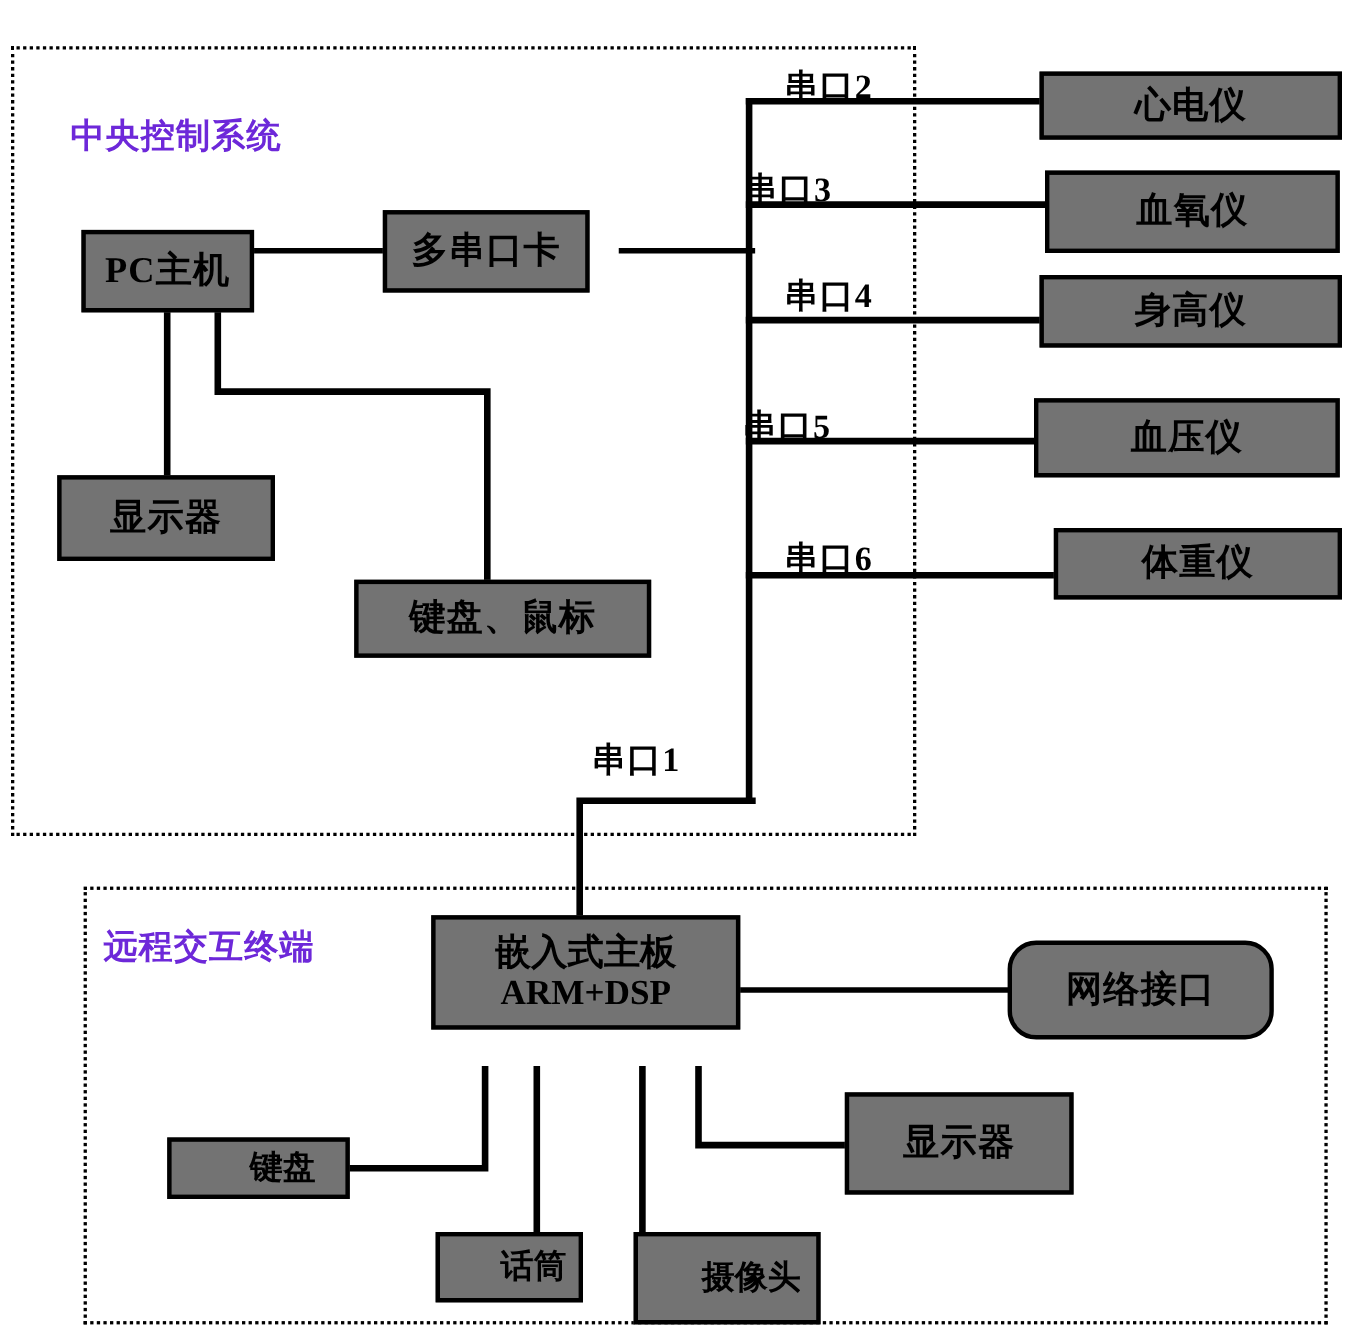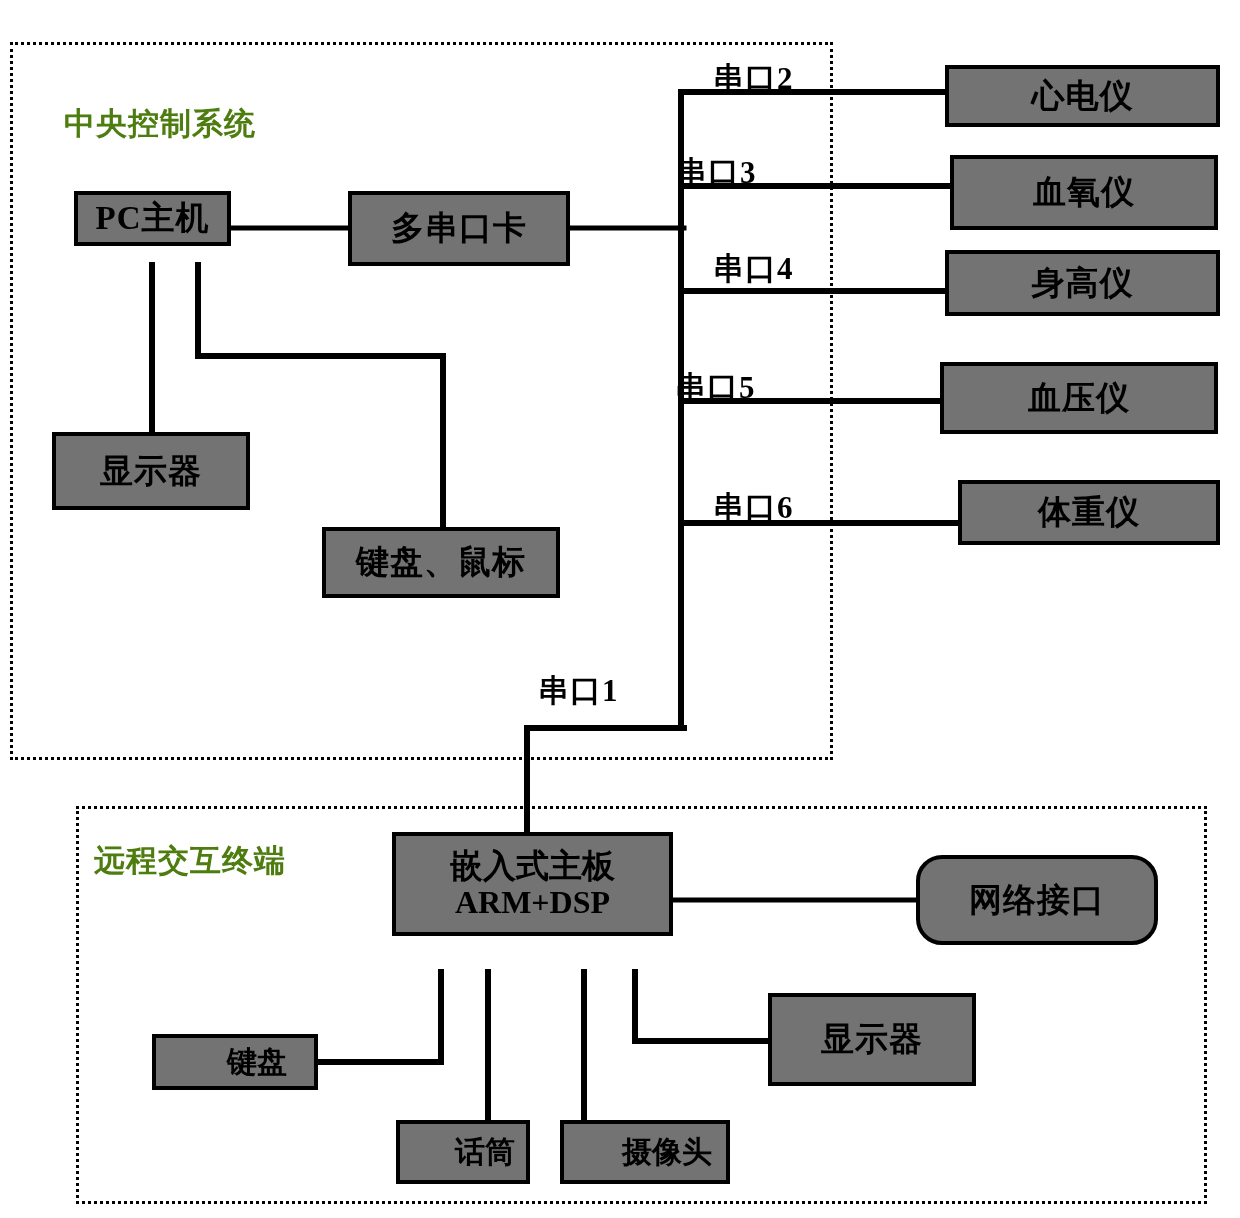--- a/index.html
+++ b/index.html
@@ -15,21 +15,21 @@
   .group-box{
     position:absolute;
     border:3px dotted #000;
     box-sizing:border-box;
     background:transparent;
   }
   .group-label{
     position:absolute;
     font-size:31px;
     font-weight:700;
-    color:#4d7c0f;
+    color:#6d28d9;
     white-space:nowrap;
     letter-spacing:1px;
   }
   .node{
     position:absolute;
     box-sizing:border-box;
     border:4px solid #000;
     background:#737373;
     display:flex;
     align-items:center;
@@ -90,27 +90,27 @@
 
     </g>
   </svg>
 
   <div class="group-box" style="left:10px;top:42px;width:823px;height:718px;"></div>
   <div class="group-label" style="left:64px;top:103px;">中央控制系统</div>
 
   <div class="group-box" style="left:76px;top:806px;width:1131px;height:398px;"></div>
   <div class="group-label" style="left:94px;top:840px;">远程交互终端</div>
 
-  <div class="node cjk" style="left:74px;top:191px;width:157px;height:55px;">PC主机</div>
+  <div class="node cjk" style="left:74px;top:209px;width:157px;height:75px;">PC主机</div>
 
-  <div class="node cjk" style="left:348px;top:191px;width:222px;height:75px;">多串口卡</div>
+  <div class="node cjk" style="left:348px;top:191px;width:188px;height:75px;">多串口卡</div>
 
   <div class="node cjk" style="left:52px;top:432px;width:198px;height:78px;">显示器</div>
 
-  <div class="node cjk" style="left:322px;top:527px;width:238px;height:71px;">键盘、鼠标</div>
+  <div class="node cjk" style="left:322px;top:527px;width:270px;height:71px;">键盘、鼠标</div>
 
   <div class="port-label" style="left:538px;top:670px;">串口1</div>
   <div class="port-label" style="left:713px;top:58px;">串口2</div>
   <div class="port-label" style="left:676px;top:152px;">串口3</div>
   <div class="port-label" style="left:713px;top:248px;">串口4</div>
   <div class="port-label" style="left:675px;top:367px;">串口5</div>
   <div class="port-label" style="left:713px;top:487px;">串口6</div>
 
   <div class="node cjk" style="left:945px;top:65px;width:275px;height:62px;">心电仪</div>
 
@@ -128,15 +128,15 @@
   </div>
 
   <div class="node cjk" style="left:916px;top:855px;width:242px;height:90px;border-radius:26px;">网络接口</div>
 
   <div class="node cjk" style="left:768px;top:993px;width:208px;height:93px;">显示器</div>
 
   <div class="node small" style="left:152px;top:1034px;width:166px;height:56px;">键盘</div>
 
   <div class="node small" style="left:396px;top:1120px;width:134px;height:64px;">话筒</div>
 
-  <div class="node small" style="left:560px;top:1120px;width:170px;height:64px;">摄像头</div>
+  <div class="node small" style="left:576px;top:1120px;width:170px;height:84px;">摄像头</div>
 
 </div>
 
 </body></html>

